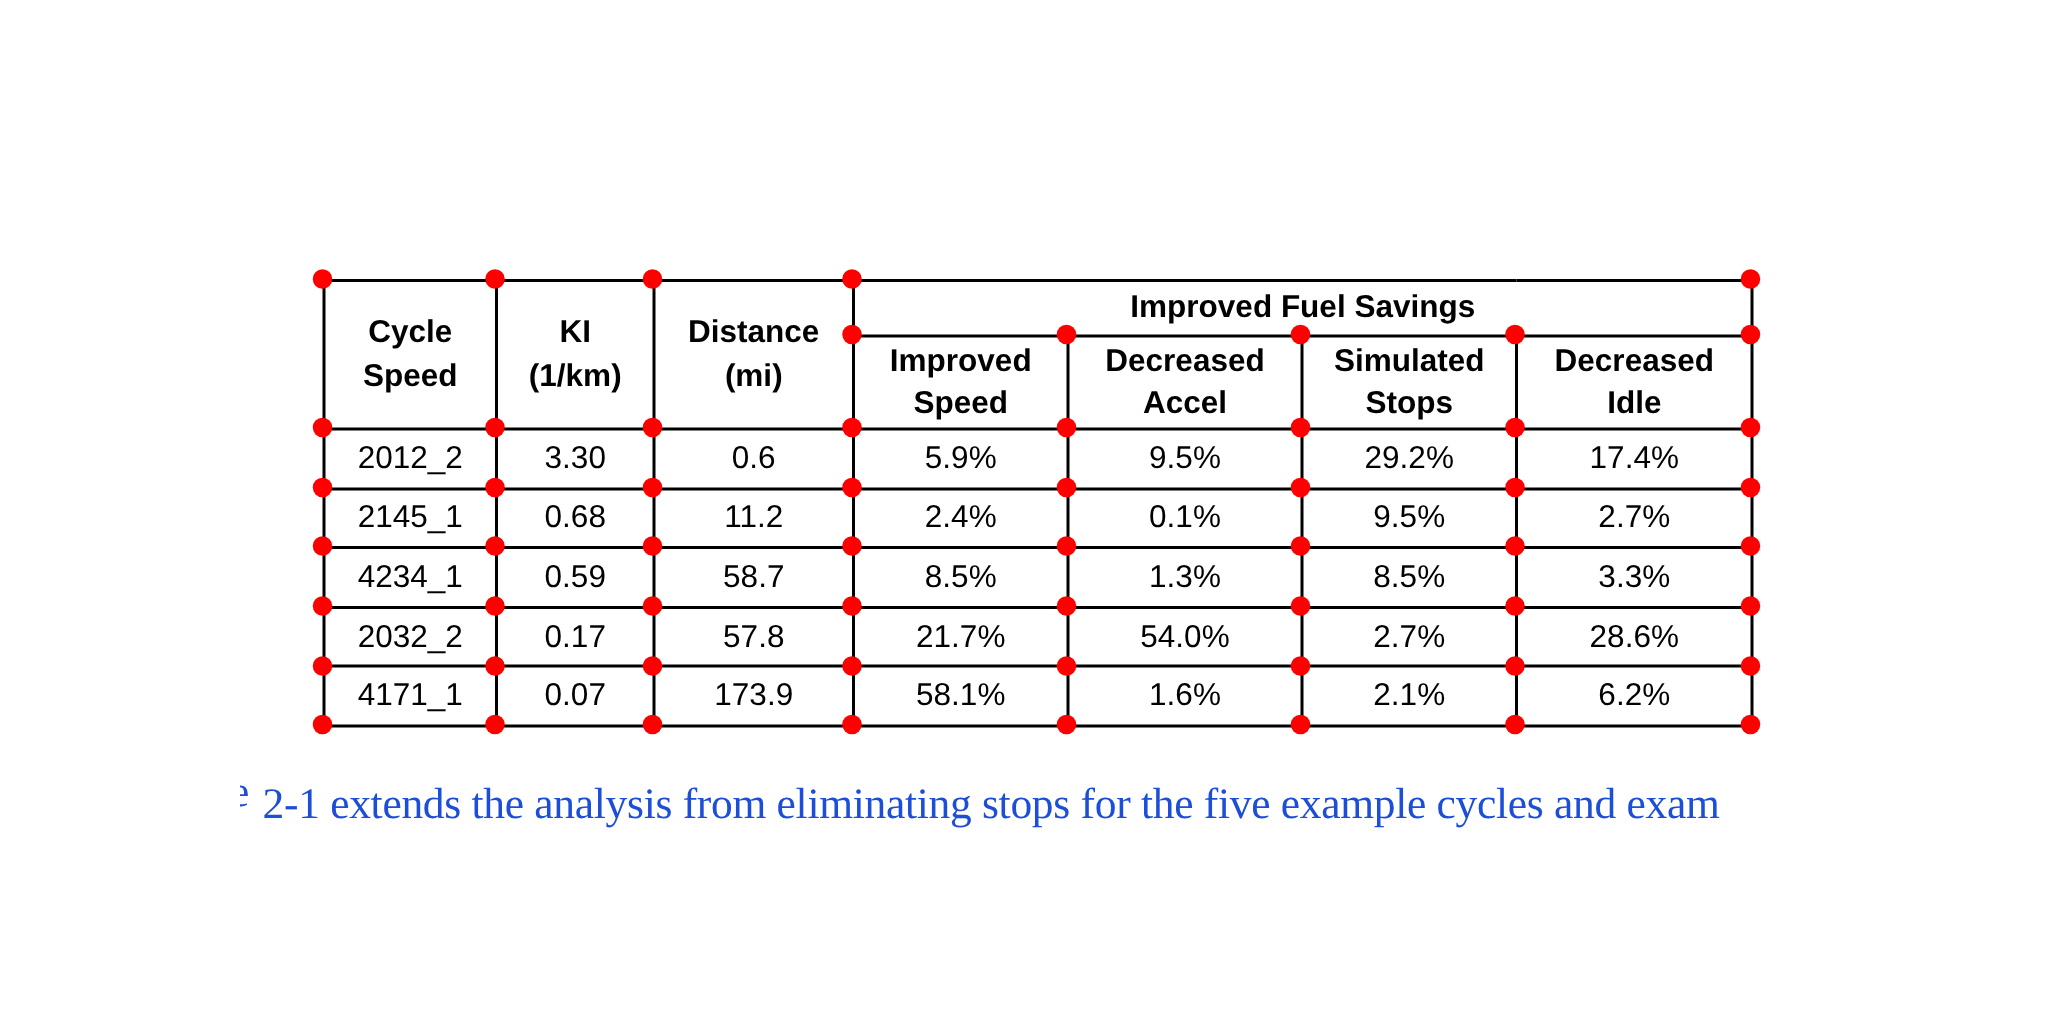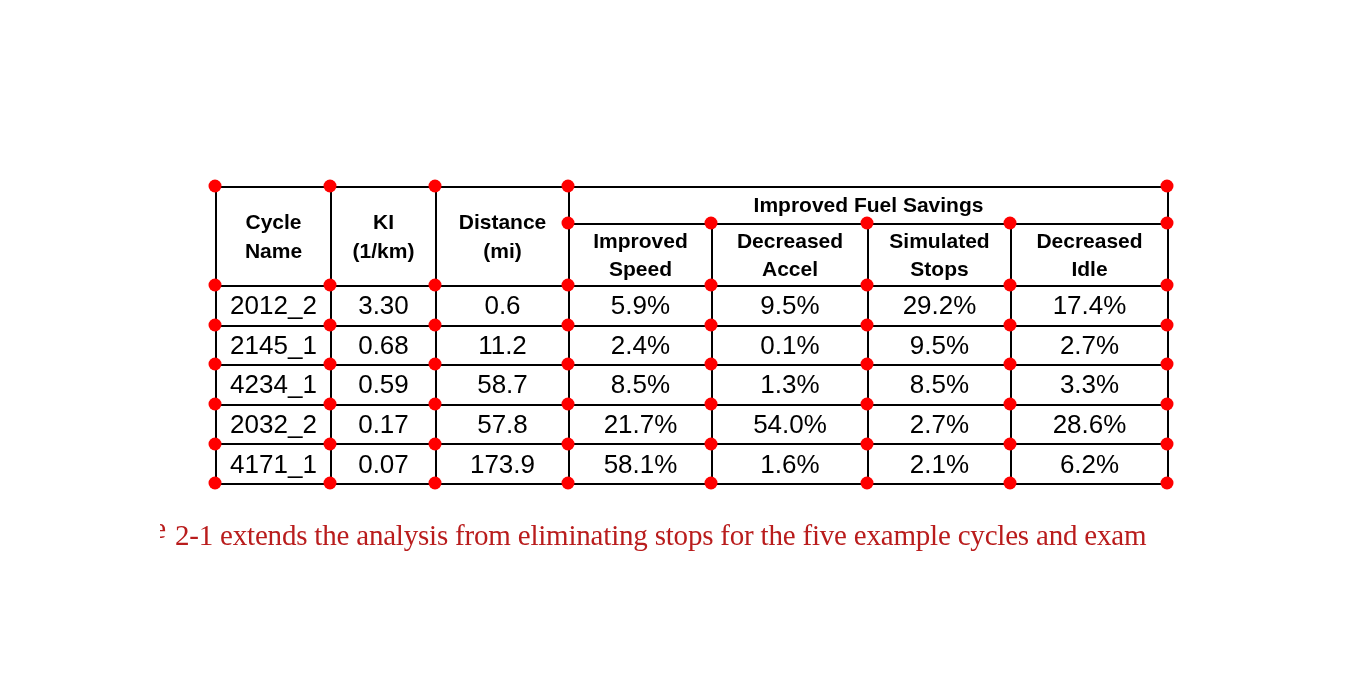--- a/index.html
+++ b/index.html
@@ -42,21 +42,21 @@
     padding: 0;
     white-space: pre-line;
     overflow: hidden;
   }
   table.fuel th {
     font-size: 21px;
     font-weight: bold;
     line-height: 1.35;
   }
   table.fuel td {
-    font-size: 26px;
+    font-size: 21px;
     font-weight: normal;
   }
   tr.r-group { height: 37px; }
   tr.r-sub   { height: 62px; }
   tr.r-data  { height: 39.6px; }
   .dots {
     position: absolute;
     left: 0; top: 0;
     width: 952px; height: 297px;
     pointer-events: none;
@@ -69,21 +69,21 @@
     transform: translate(-50%, -50%);
   }
   .body-line {
     position: absolute;
     left: 160px;
     top: 512px;
     font-family: "Liberation Serif", serif;
     font-size: 29px;
     letter-spacing: -0.2px;
     white-space: nowrap;
-    color: #b91c1c;
+    color: #1d4ed8;
   }
   .clip-char {
     display: inline-block;
     width: 6px;
     overflow: hidden;
     direction: rtl;
     margin-right: 9px;
   }
 </style>
 </head>
@@ -99,21 +99,21 @@
           <col style="width:105px">
           <col style="width:133px">
         <col style="width:143px">
           <col style="width:156px">
           <col style="width:143px">
           <col style="width:157px">
       </colgroup>
       <tbody>
           <tr class="r-group">
         <th rowspan="2">Cycle
-Name</th>
+Speed</th>
         <th rowspan="2">KI
 (1/km)</th>
         <th rowspan="2">Distance
 (mi)</th>
         <th colspan="4">Improved Fuel Savings</th>
       </tr>
       <tr class="r-sub">
         <th>Improved
 Speed</th>
         <th>Decreased

